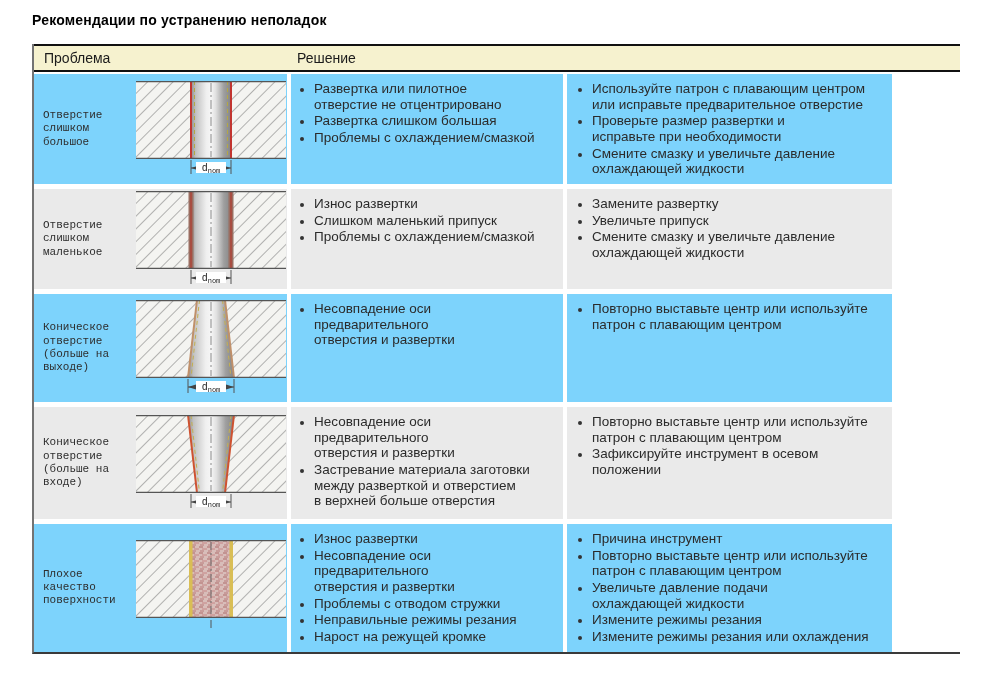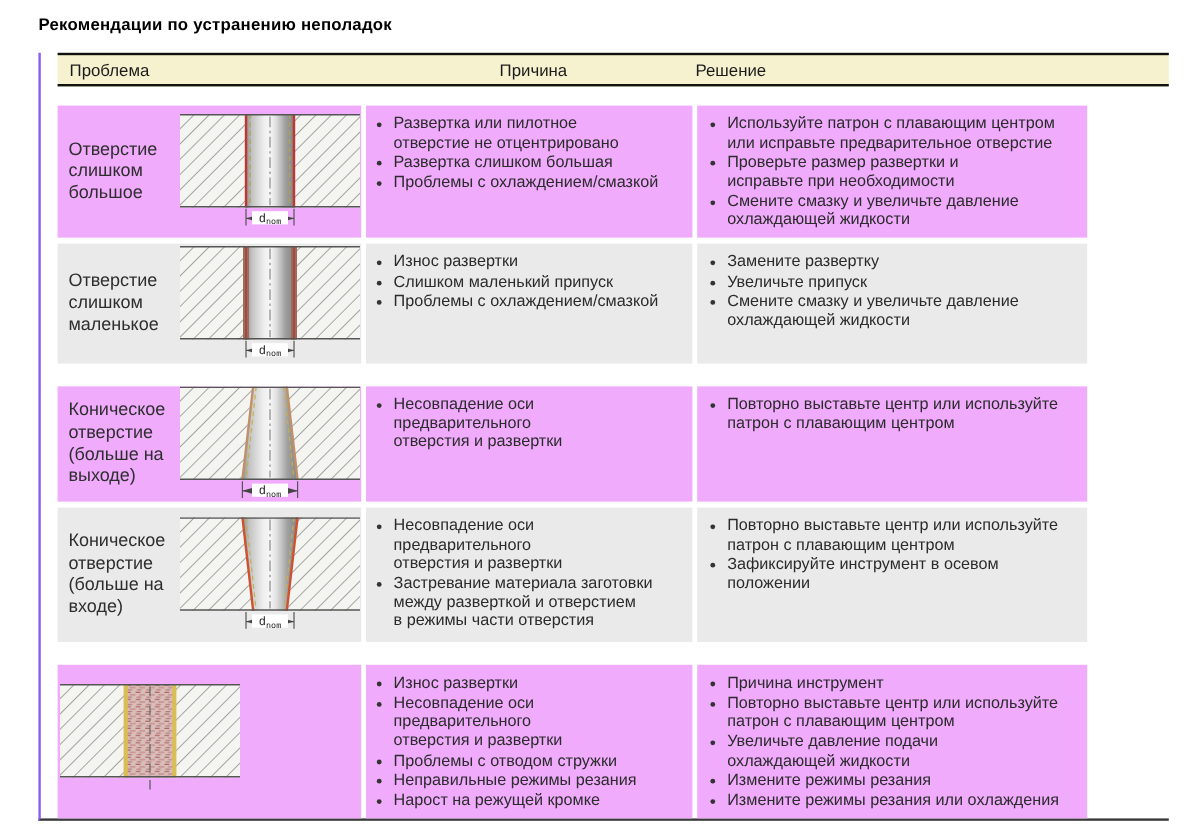--- a/index.html
+++ b/index.html
@@ -1,32 +1,32 @@
 <!DOCTYPE html>
 <html lang="ru"><head>
 <meta charset="utf-8">
 <style>
   html,body{margin:0;padding:0;background:#ffffff;}
   body{width:990px;height:697px;font-family:"Liberation Sans",sans-serif;color:#2e2e2e;overflow:hidden;}
   .page{padding:8px 28px 0 32px;}
   .title{font-size:14px;font-weight:bold;color:#000;margin:4px 0 16px 0;letter-spacing:.2px;}
-  .ttable{width:926px;border-left:2px solid #8b5cf6;border-bottom:2px solid #3a3a3a;padding-left:14px;}
+  .ttable{width:926px;border-left:2px solid #737373;border-bottom:2px solid #3a3a3a;}
   
   .thead{display:flex;background:#f6f2cf;border-top:2px solid #111;border-bottom:2px solid #111;height:24px;align-items:center;font-size:14px;color:#1b1b1b;}
   .th-problem{width:253px;padding-left:10px;text-align:left;}
   .th-cause{width:272px;text-align:center;}
   .th-solution{width:397px;}
   
   .trow{display:flex;margin-top:5px;}
   .trow.first{margin-top:2px;}
   .cell{box-sizing:border-box;}
-  .shade-a .cell{background:#f0abfc;margin-top:14px;}
+  .shade-a .cell{background:#7dd3fc;}
   .shade-b .cell{background:#eaeaea;}
   .problem-cell{width:253px;display:flex;align-items:center;}
-  .plabel{width:100px;padding-left:9px;font-size:15px;line-height:1.22;white-space:pre-line;}
+  .plabel{width:100px;padding-left:9px;font-size:11px;line-height:1.22;white-space:pre-line;font-family:Liberation Mono, monospace;}
   .diagram{width:153px;display:flex;justify-content:center;align-items:flex-start;}
   .cause-cell{width:272px;margin-left:4px;padding:7px 10px 6px 6px;}
   .solution-cell{width:325px;margin-left:4px;padding:7px 8px 6px 8px;}
   ul.blist{margin:0;padding:0 0 0 17px;list-style:disc outside;}
   ul.blist li{font-size:13.5px;line-height:1.16;white-space:pre-line;color:#2b2b2b;margin:0 0 1px 0;}
   ul.blist li::marker{color:#333;font-size:12px;}
   .r1{min-height:106px;} .r2{min-height:100px;} .r3{min-height:108px;} .r4{min-height:112px;} .r5{min-height:121px;}
   svg text.dimtext{font-family:"Liberation Mono",monospace;fill:#222;}
 </style>
 </head>
@@ -54,21 +54,20 @@
     </pattern>
   </defs>
 </svg>
 
 <div class="page">
   <div class="title">Рекомендации по устранению неполадок</div>
 
   <div class="ttable">
     <div class="thead">
       <div class="th-problem">Проблема</div>
-      <div class="th-cause">Причина</div>
       <div class="th-solution">Решение</div>
     </div>
 
     <div class="trow first shade-a r1">
       <div class="cell problem-cell">
         <div class="plabel">Отверстие
 слишком
 большое</div>
         <div class="diagram">
           <svg width="152" height="96" viewBox="0 0 152 96">
@@ -227,34 +226,37 @@
           </svg>
         </div>
       </div>
       <div class="cell cause-cell">
           <ul class="blist">
             <li>Несовпадение оси
 предварительного
 отверстия и развертки</li>
             <li>Застревание материала заготовки
 между разверткой и отверстием
-в режимы части отверстия</li>
+в верхней больше отверстия</li>
           </ul>
         </div>
       <div class="cell solution-cell">
           <ul class="blist">
             <li>Повторно выставьте центр или используйте
 патрон с плавающим центром</li>
             <li>Зафиксируйте инструмент в осевом положении</li>
           </ul>
         </div>
     </div>
 
     <div class="trow shade-a r5">
       <div class="cell problem-cell">
+        <div class="plabel">Плохое
+качество
+поверхности</div>
         <div class="diagram">
           <svg width="152" height="96" viewBox="0 0 152 96">
             <rect x="1" y="0" width="150" height="78" fill="#f4f4f1"></rect>
             <rect x="1" y="0" width="150" height="78" fill="url(#hatch)"></rect>
             <rect x="56" y="0" width="40" height="78" fill="url(#rough)"></rect>
             <rect x="54" y="0" width="3.5" height="78" fill="#d9be55"></rect>
             <rect x="94.5" y="0" width="3.5" height="78" fill="#d9be55"></rect>
             <line x1="76" y1="2" x2="76" y2="76" stroke="#6a6a6a" stroke-width="1" stroke-dasharray="8 3 2 3"></line>
             <line x1="1" y1="0.7" x2="151" y2="0.7" stroke="#555" stroke-width="1.2"></line>
             <line x1="1" y1="77.3" x2="151" y2="77.3" stroke="#555" stroke-width="1.2"></line>

